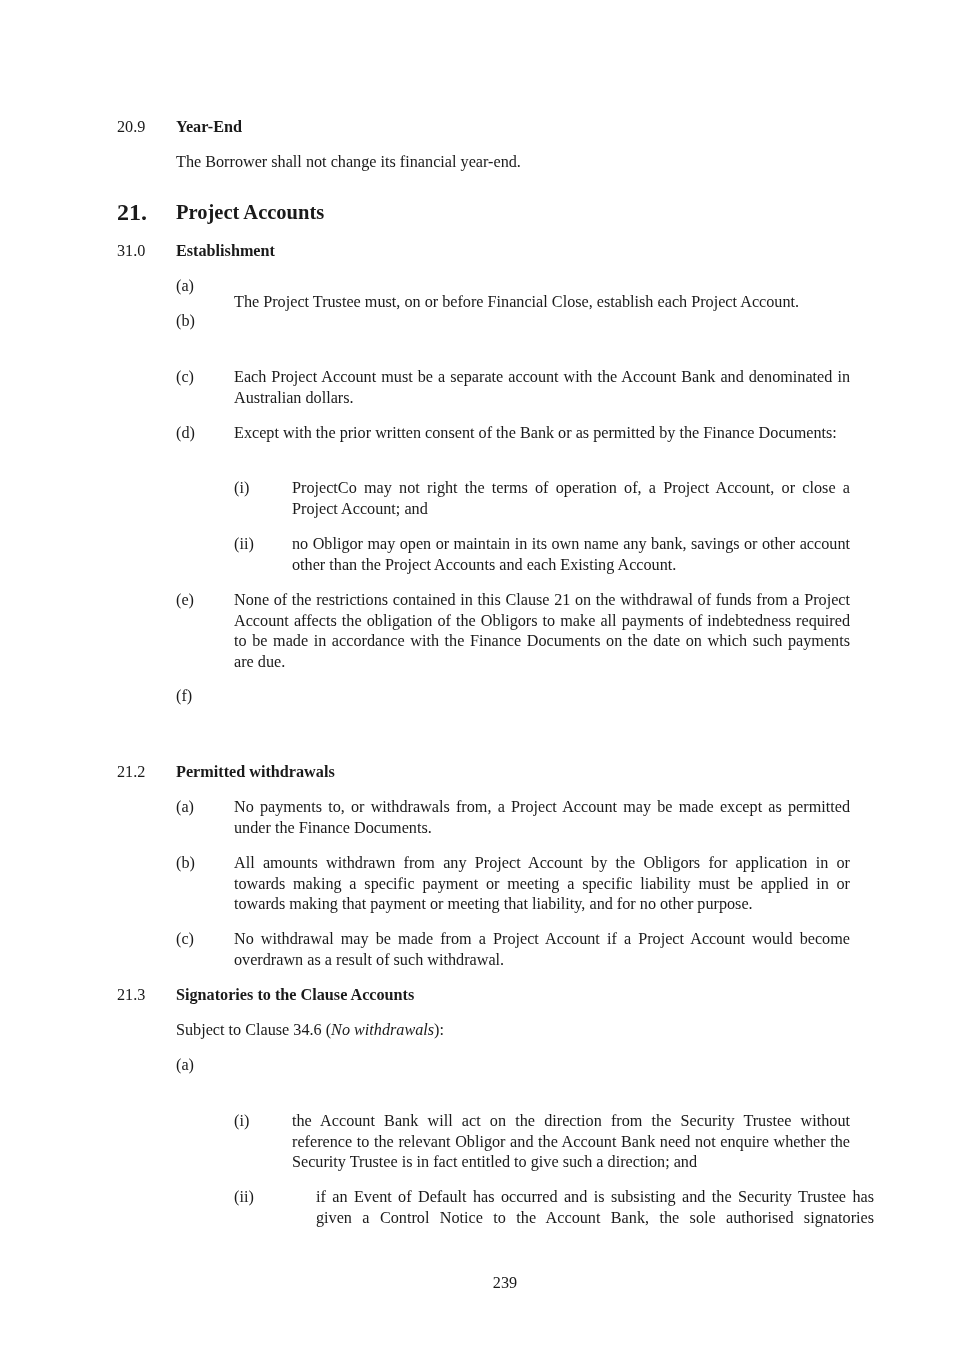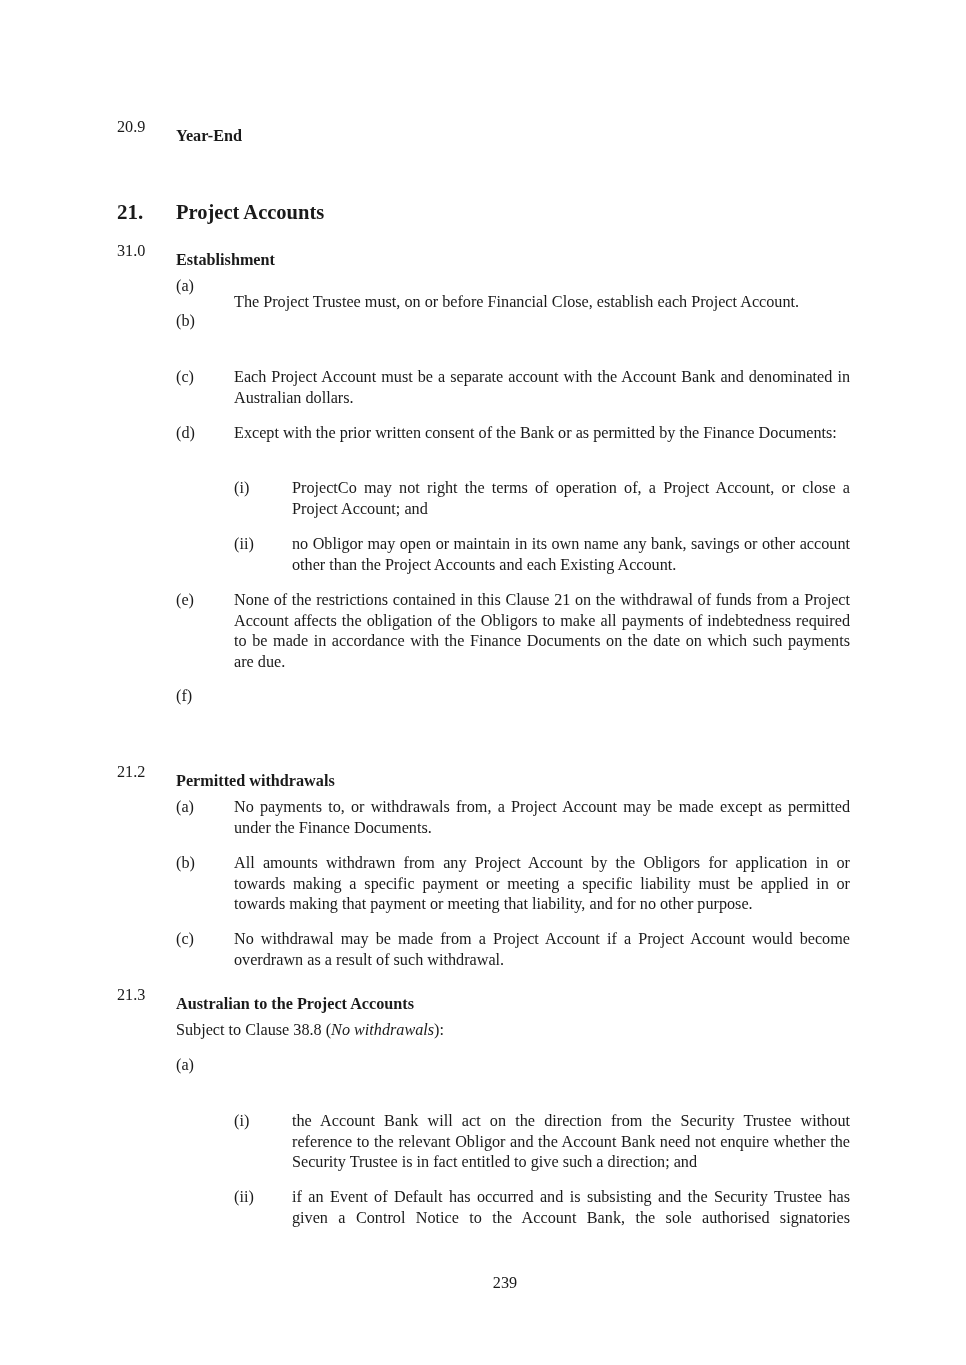--- a/index.html
+++ b/index.html
@@ -3,39 +3,40 @@
 <meta charset="utf-8">
 <style>
   html, body { margin: 0; padding: 0; background: #ffffff; }
   body {
     width: 966px; height: 1365px; position: relative; overflow: hidden;
     font-family: "Liberation Serif", "DejaVu Serif", serif;
     color: #1a1a1a; font-size: 16.2px; line-height: 20.6px;
   }
   .page { position: absolute; left: 0; top: 0; width: 966px; height: 1365px; }
   .num { position: absolute; left: 117px; }
-  .num-big { position: absolute; left: 117px; font-weight: bold; font-size: 21px; text-align: right; }
-  .head { position: absolute; left: 176px; font-weight: bold; margin-top: 9px; }
+  .num-big { position: absolute; left: 117px; font-weight: bold; font-size: 24px; text-align: right; }
+  .head { position: absolute; left: 176px; font-weight: bold; }
   .head-big { position: absolute; left: 176px; font-weight: bold; font-size: 20.5px; }
   .para-l1 { position: absolute; left: 176px; width: 674px; text-align: justify; }
   .lab1 { position: absolute; left: 176px; }
   .txt1 { position: absolute; left: 234px; width: 616px; text-align: justify; }
   .lab2 { position: absolute; left: 234px; }
   .txt2 { position: absolute; left: 292px; width: 558px; text-align: justify; }
-  .just-last { text-align-last: justify; }
+  .just-last { text-align-last: justify; margin-left: 24px; }
   .pageno { position: absolute; left: 0; width: 1010px; text-align: center; top: 1273px; }
   em { font-style: italic; }
 </style>
 </head>
 <body>
 
 <div class="page">
 
   <div class="num" style="top:117px">20.9</div>
   <div class="head" style="top:117px">Year-End</div>
+  <div class="para-l1" style="top:152px">The Borrower shall not change its financial year-end.</div>
 
   <div class="num-big" style="top:202px">21.</div>
   <div class="head-big" style="top:202px">Project Accounts</div>
 
   <div class="num" style="top:241px">31.0</div>
   <div class="head" style="top:241px">Establishment</div>
 
   <div class="lab1" style="top:276px">(a)</div>
   <div class="txt1" style="top:292px">The Project Trustee must, on or before Financial Close, establish each Project Account.</div>
 
@@ -64,23 +65,23 @@
   <div class="lab1" style="top:797px">(a)</div>
   <div class="txt1" style="top:797px">No payments to, or withdrawals from, a Project Account may be made except as permitted under the Finance Documents.</div>
 
   <div class="lab1" style="top:853px">(b)</div>
   <div class="txt1" style="top:853px">All amounts withdrawn from any Project Account by the Obligors for application in or towards making a specific payment or meeting a specific liability must be applied in or towards making that payment or meeting that liability, and for no other purpose.</div>
 
   <div class="lab1" style="top:929px">(c)</div>
   <div class="txt1" style="top:929px">No withdrawal may be made from a Project Account if a Project Account would become overdrawn as a result of such withdrawal.</div>
 
   <div class="num" style="top:985px">21.3</div>
-  <div class="head" style="top:985px">Australian to the Project Accounts</div>
+  <div class="head" style="top:985px">Signatories to the Clause Accounts</div>
 
-  <div class="para-l1" style="top:1020px"><span>Subject to Clause 38.8 (</span><em>No withdrawals</em><span>):</span></div>
+  <div class="para-l1" style="top:1020px"><span>Subject to Clause 34.6 (</span><em>No withdrawals</em><span>):</span></div>
 
   <div class="lab1" style="top:1055px">(a)</div>
 
   <div class="lab2" style="top:1111px">(i)</div>
   <div class="txt2" style="top:1111px">the Account Bank will act on the direction from the Security Trustee without reference to the relevant Obligor and the Account Bank need not enquire whether the Security Trustee is in fact entitled to give such a direction; and</div>
 
   <div class="lab2" style="top:1187px">(ii)</div>
   <div class="txt2 just-last" style="top:1187px">if an Event of Default has occurred and is subsisting and the Security Trustee has given a Control Notice to the Account Bank, the sole authorised signatories</div>
 
   <div class="pageno">239</div>

